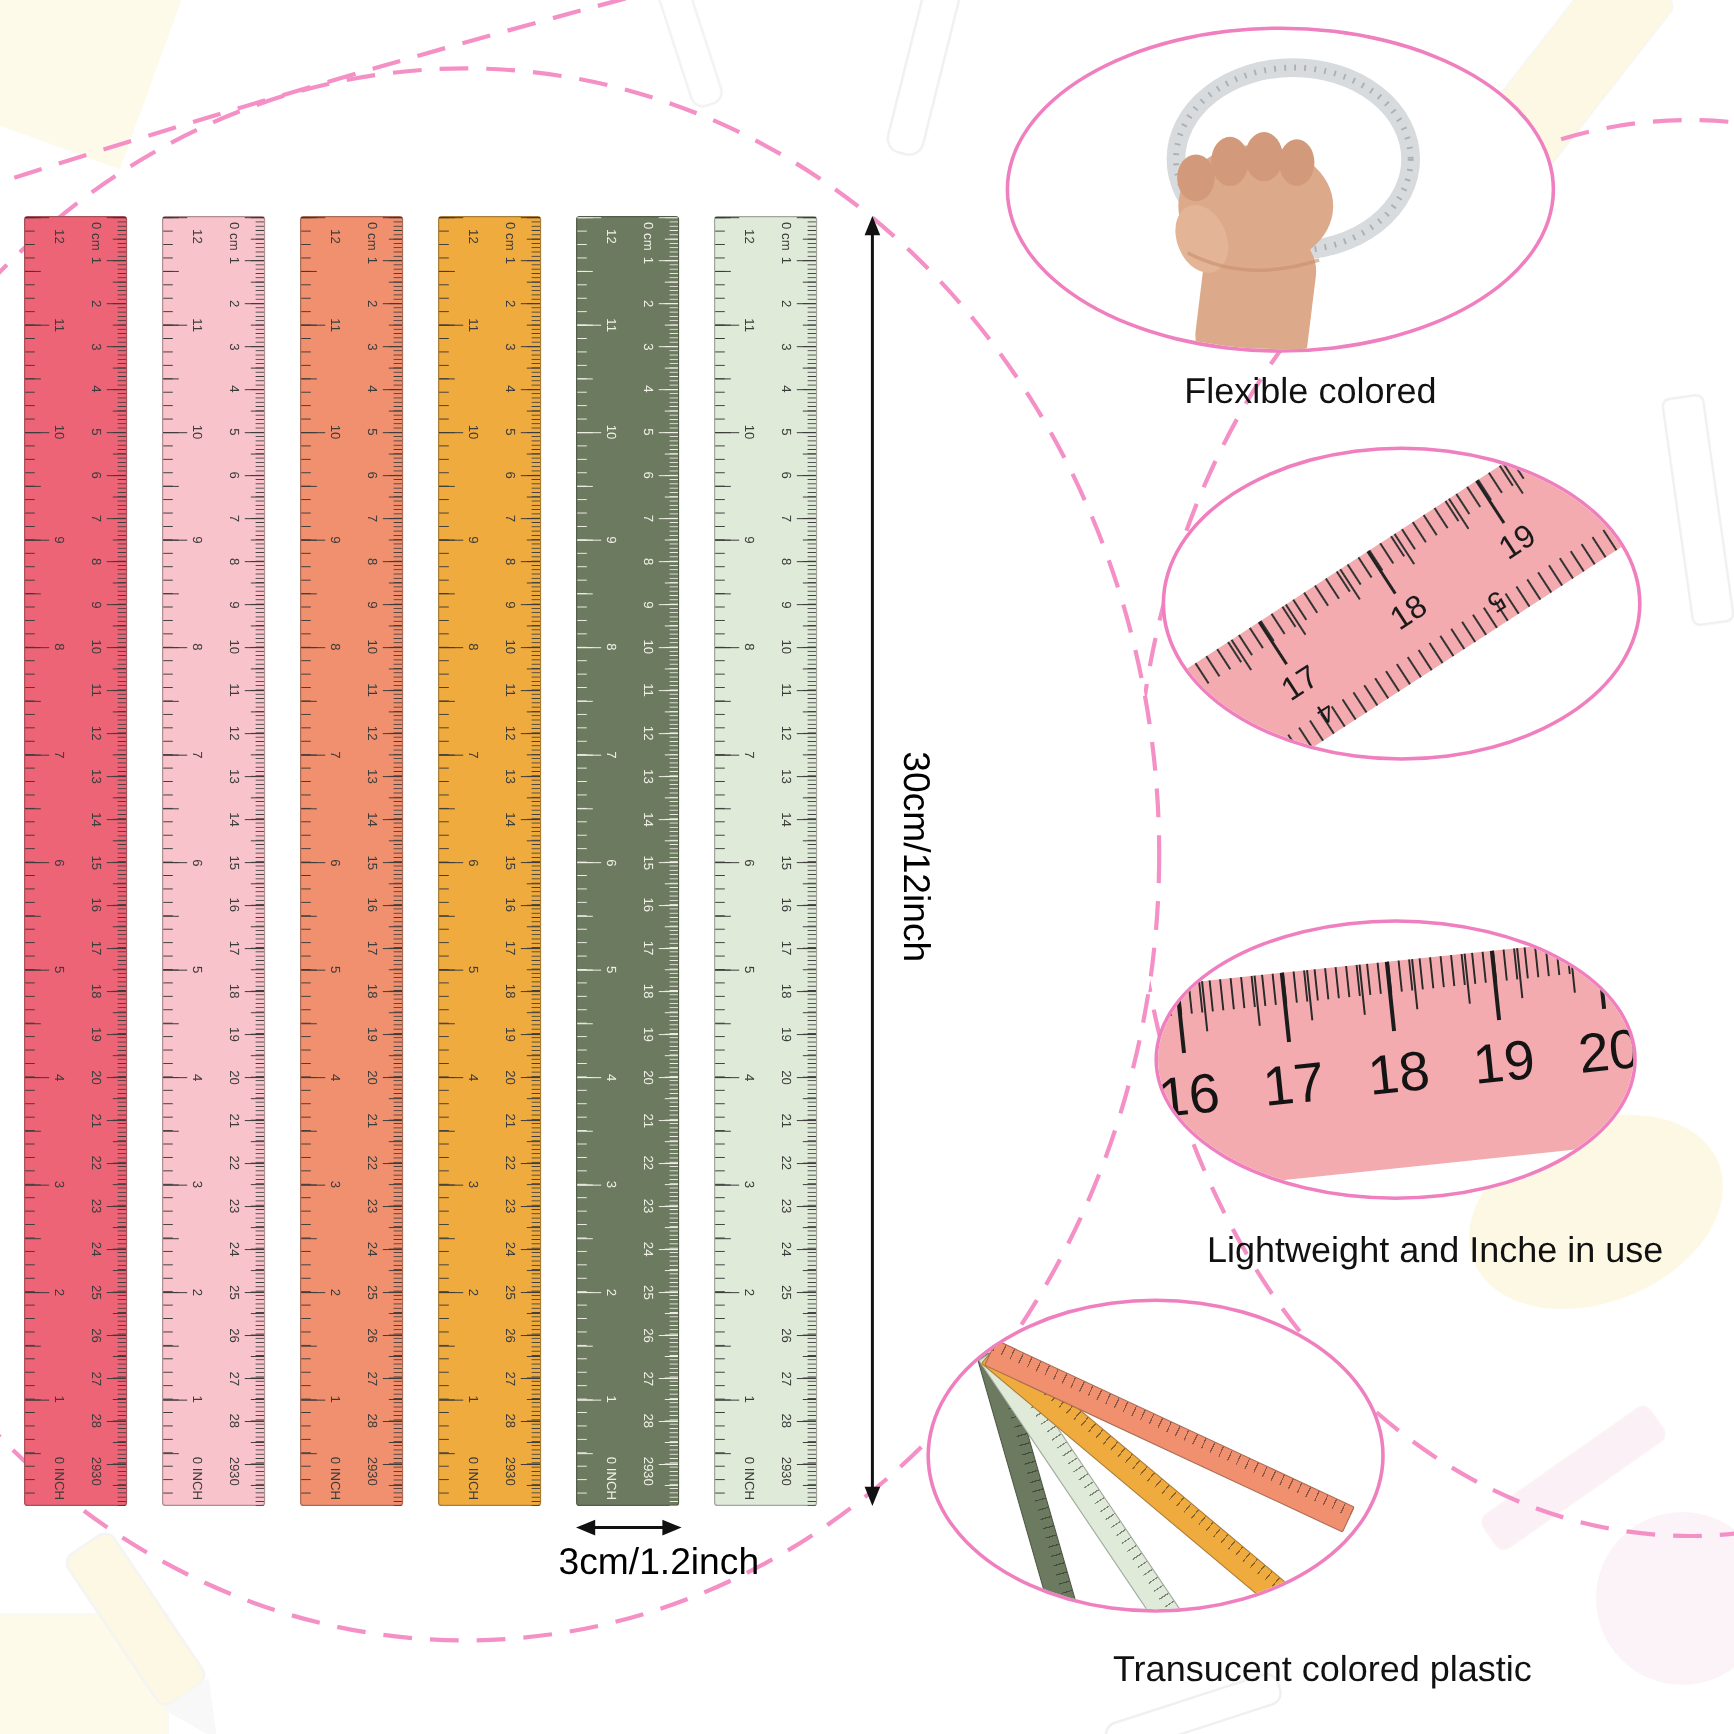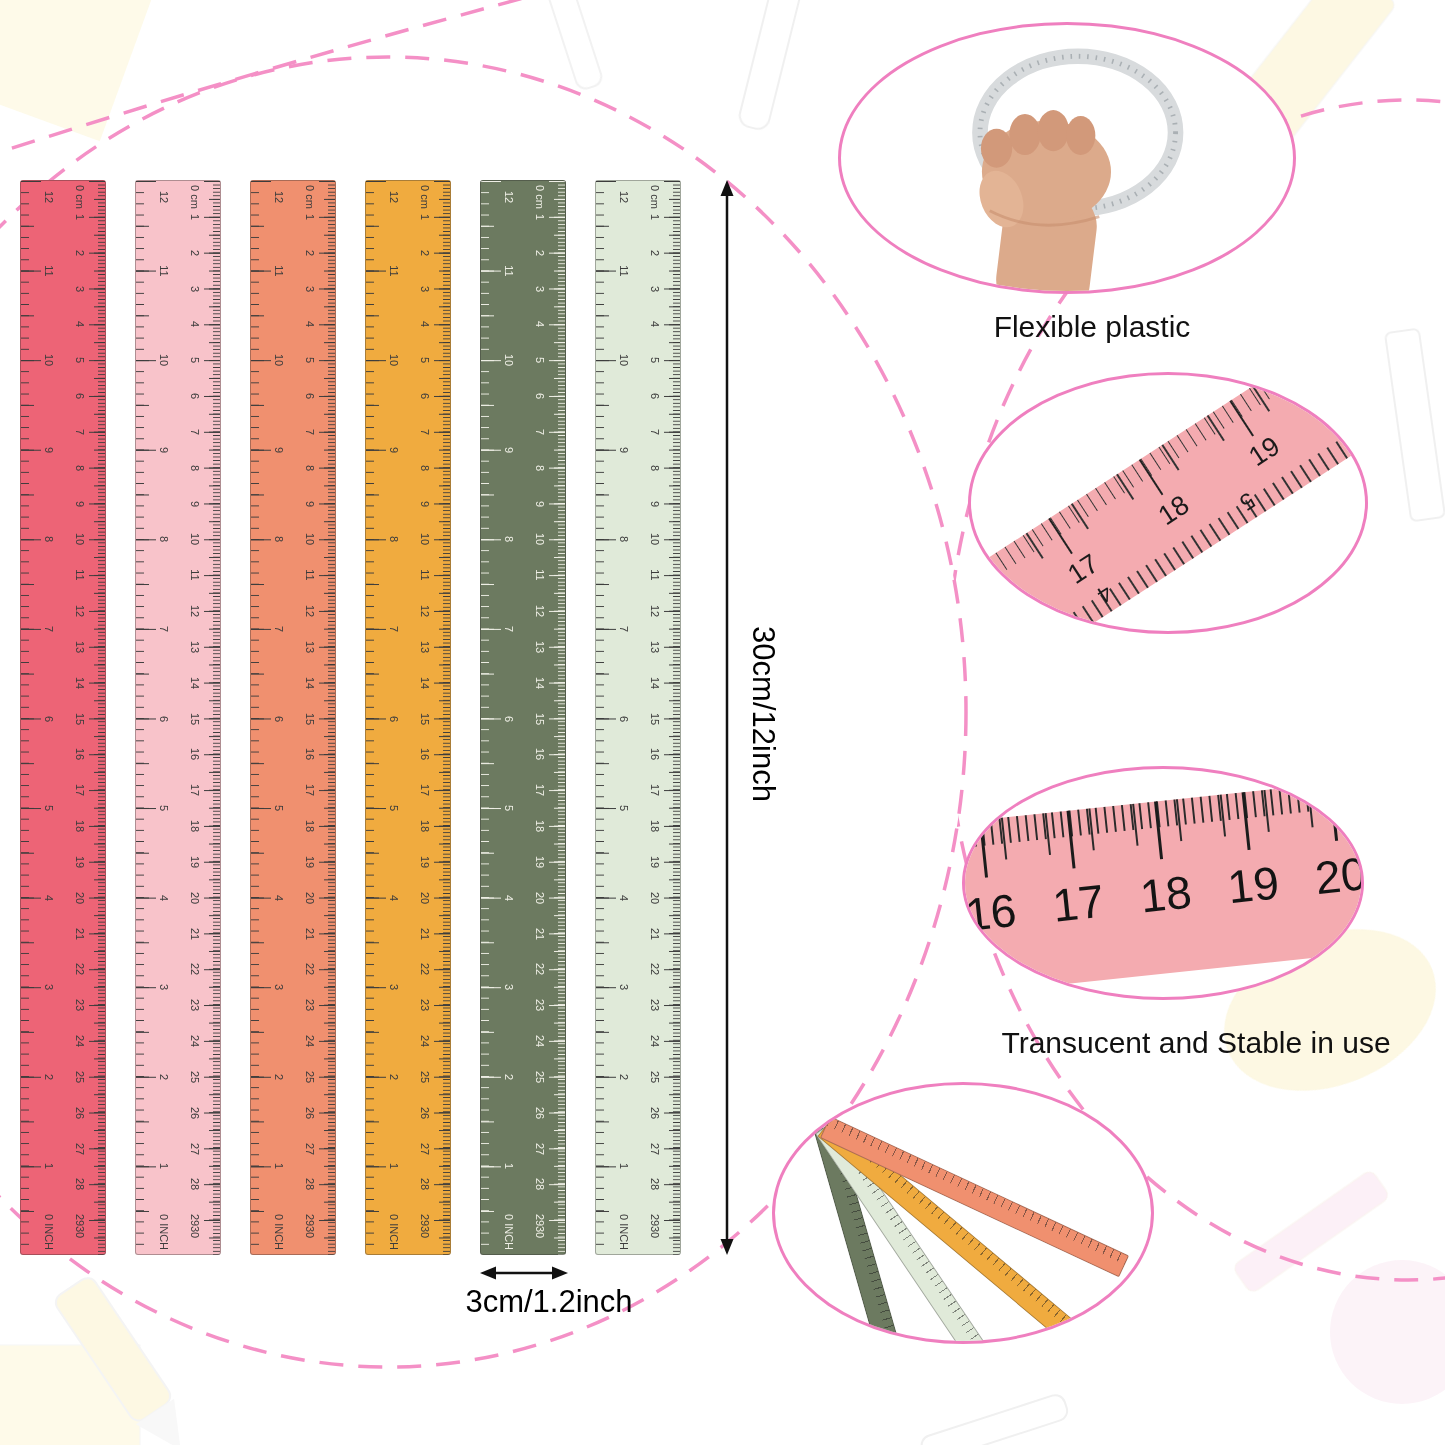--- a/index.html
+++ b/index.html
@@ -400,21 +400,21 @@
       <rect x="160" y="168" width="96" height="130" rx="36" fill="#dcaa8b" transform="rotate(7 208 233)"></rect>
       <ellipse cx="208" cy="150" rx="66" ry="52" fill="#dcaa8b"></ellipse>
       <ellipse cx="157" cy="126" rx="16" ry="20" fill="#d2997a"></ellipse>
       <ellipse cx="186" cy="112" rx="16" ry="21" fill="#d2997a"></ellipse>
       <ellipse cx="215" cy="108" rx="16" ry="21" fill="#d2997a"></ellipse>
       <ellipse cx="243" cy="113" rx="15" ry="20" fill="#d2997a"></ellipse>
       <ellipse cx="162" cy="178" rx="21" ry="30" fill="#e3b495" transform="rotate(-22 162 178)"></ellipse>
       <path d="M150 190 q 50 26 112 6" fill="none" stroke="#c8906f" stroke-width="3" opacity="0.6"></path>
     </svg>
   </div>
-  <div class="caption" style="left:1092px;top:327px">Flexible plastic</div>
+  <div class="caption" style="left:1092px;top:327px">Flexible colored</div>
 
   <div class="callout" id="co2">
     <div class="pink-strip" id="c2-strip">
       <div class="t"></div>
       <div class="n">
         <span>16</span>
         <span>17</span>
         <span>18</span>
         <span>19</span>
         <span>20</span>
@@ -431,24 +431,25 @@
       <div class="t"></div>
       <div class="n">
         <span>16</span>
         <span>17</span>
         <span>18</span>
         <span>19</span>
         <span>20</span>
       </div>
     </div>
   </div>
-  <div class="caption" style="left:1196px;top:1043px">Transucent and Stable in use</div>
+  <div class="caption" style="left:1196px;top:1043px">Lightweight and Inche in use</div>
 
   <div class="callout" id="co4">
     <div id="fan">
         <div class="fan-strip" style="background-color: rgb(108, 122, 96); transform: rotate(74deg);"></div>
         <div class="fan-strip" style="background-color: rgb(224, 234, 217); transform: rotate(56deg);"></div>
         <div class="fan-strip" style="background-color: rgb(240, 171, 63); transform: rotate(40deg);"></div>
         <div class="fan-strip" style="background-color: rgb(240, 144, 111); transform: rotate(25deg);"></div>
       </div>
   </div>
+  <div class="caption" style="left:1102px;top:1392px">Transucent colored plastic</div>
 
 </div>
 
 </body></html>

